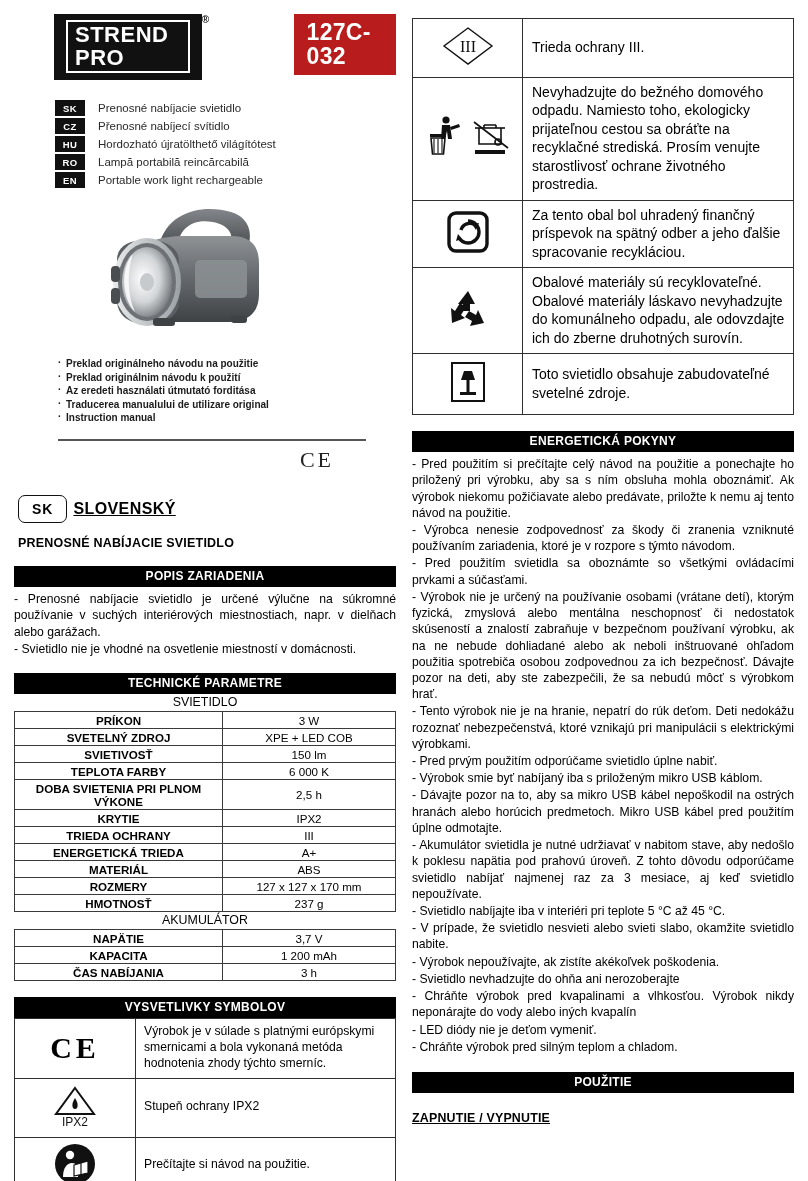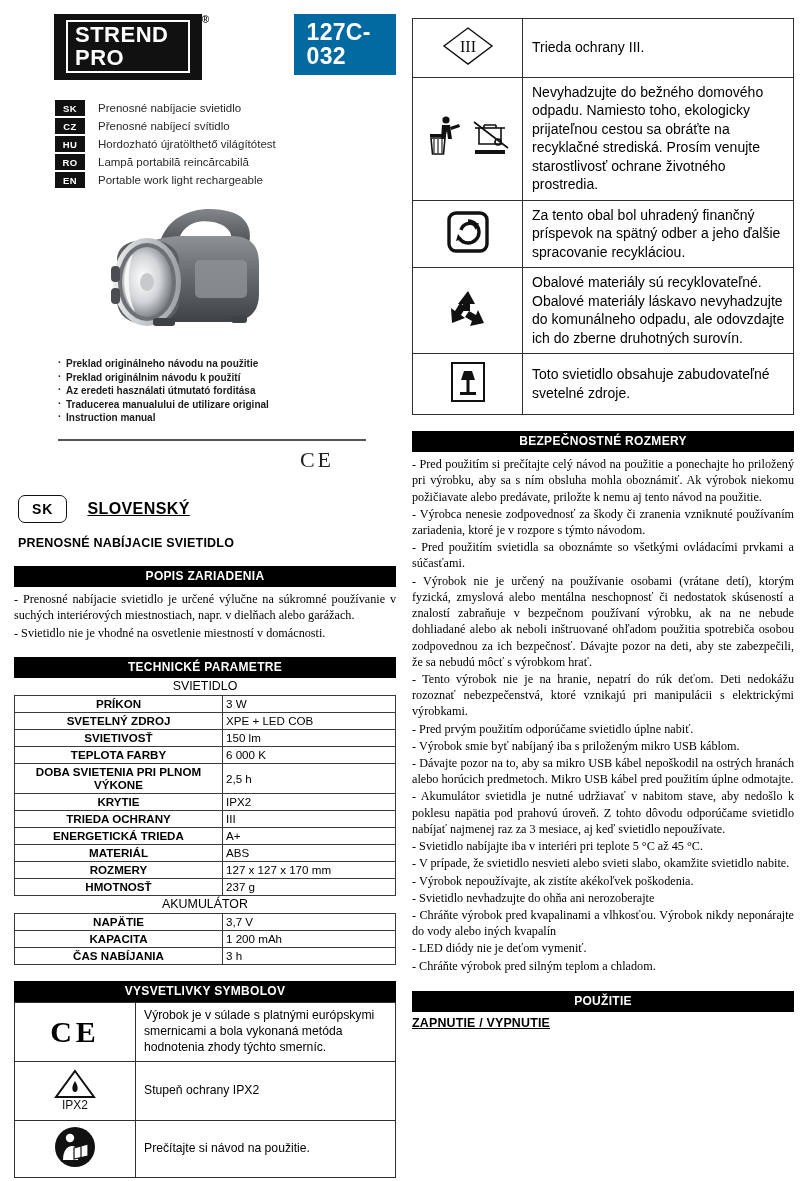--- a/index.html
+++ b/index.html
@@ -21,21 +21,21 @@
     position:relative;
     background:#111;color:#fff;
     font-weight:bold;font-size:22px;letter-spacing:.5px;
     padding:3px 9px 4px 9px;
     border:3px solid #111;
     line-height:1.05;
   }
   .brand-logo .inner{border:2px solid #fff;padding:1px 7px 2px 7px;display:block;}
   .brand-reg{position:absolute;right:-11px;top:-2px;color:#111;font-size:10px;font-weight:bold;}
   .model-box{
-    background:#0369a1;color:#fff;font-weight:bold;font-size:23px;
+    background:#b91c1c;color:#fff;font-weight:bold;font-size:23px;
     padding:6px 13px 7px 13px;letter-spacing:.3px;line-height:1.05;margin-left:48px;
   }
 
   
   .lang-list{margin-top:20px;padding-left:41px;}
   .lang-row{display:flex;align-items:center;margin-bottom:2px;}
   .lang-code{
     background:#111;color:#fff;font-size:9.5px;font-weight:bold;
     width:28px;text-align:center;padding:1.5px 0;letter-spacing:.5px;
     border:1px solid #111;
@@ -56,62 +56,61 @@
   .rule{height:2px;background:#555;margin:10px 30px 0 44px;}
   .ce-row{text-align:right;padding-right:62px;margin-top:6px;height:30px;}
   .ce-mark{font-size:22px;letter-spacing:3px;color:#222;font-family:"Liberation Serif",serif;}
 
   
   .sk-head{display:flex;align-items:center;margin-top:18px;padding-left:4px;}
   .sk-badge{
     border:1.5px solid #111;border-radius:7px;
     padding:5px 13px;font-size:14px;font-weight:bold;letter-spacing:1px;
   }
-  .sk-title{font-size:16px;font-weight:bold;margin-left:20px;text-decoration:underline;letter-spacing:.4px;}
+  .sk-title{font-size:16px;font-weight:bold;margin-left:6px;text-decoration:underline;letter-spacing:.4px;}
   .sub-title{font-size:12.5px;font-weight:bold;margin:13px 0 0 4px;letter-spacing:.2px;}
 
   
   .barhead{
     background:#000;color:#fff;text-align:center;
     font-size:12px;font-weight:bold;padding:3px 0 4px 0;letter-spacing:.3px;
   }
   .sec{margin-top:16px;}
   .body-par{
     font-size:12.2px;line-height:1.33;text-align:justify;margin-top:4px;
     hyphens:none;
-    font-family:Liberation Serif, serif;
   }
   .body-par p{margin:0 0 1px 0;}
 
   
   table.tbl{border-collapse:collapse;width:100%;table-layout:fixed;}
   table.tbl td{
     border:1px solid #3a3a3a;
     font-size:11.6px;padding:1.5px 3px;vertical-align:middle;
   }
   .tech td.k{font-weight:bold;text-align:center;width:201px;margin-left:8px;}
-  .tech td.v{text-align:left;margin-top:21px;}
+  .tech td.v{text-align:center;margin-top:21px;}
   .sub-band{
     text-align:center;font-weight:normal;font-size:12.4px;padding:1px 0 2px 0;
   }
 
   
   table.sym{border-collapse:collapse;width:100%;table-layout:fixed;}
   table.sym td{border:1px solid #2f2f2f;vertical-align:middle;}
   table.sym td.ic{width:116px;text-align:center;padding:5px 2px;}
   table.sym td.tx{font-size:12.2px;line-height:1.3;padding:5px 6px 6px 8px;}
   .sym-ce{font-size:30px;letter-spacing:4px;font-family:"Liberation Serif",serif;font-weight:bold;}
 
   table.sym2{border-collapse:collapse;width:100%;table-layout:fixed;}
   table.sym2 td{border:1px solid #2f2f2f;vertical-align:middle;}
   table.sym2 td.ic{width:105px;text-align:center;padding:6px 2px;}
   table.sym2 td.tx{font-size:14px;line-height:1.32;padding:5px 6px 6px 9px;}
 
   .use-head{margin-top:17px;}
-  .use-sub{font-size:12.4px;font-weight:bold;text-decoration:underline;margin-top:4px;letter-spacing:.2px;}
+  .use-sub{font-size:12.4px;font-weight:bold;text-decoration:underline;margin-top:18px;letter-spacing:.2px;}
   svg{overflow:visible;}
 </style>
 </head>
 <body>
 
 <div class="page">
 
   <div class="col-left">
 
     <div class="brand-row">
@@ -392,21 +391,21 @@
             <rect x="18.5" y="20" width="3" height="13" fill="#111"></rect>
             <rect x="12" y="32" width="16" height="3" fill="#111"></rect>
           </svg>
         </td>
         <td class="tx">Toto svietidlo obsahuje zabudovateľné svetelné zdroje.</td>
       </tr>
     </tbody>
       </table>
 
     <div class="sec">
-      <div class="barhead">BEZPEČNOSTNÉ ROZMERY</div>
+      <div class="barhead">ENERGETICKÁ POKYNY</div>
       <div class="body-par">
         <p>- Pred použitím si prečítajte celý návod na použitie a ponechajte ho priložený pri výrobku, aby sa s ním obsluha mohla oboznámiť. Ak výrobok niekomu požičiavate alebo predávate, priložte k nemu aj tento návod na použitie.</p>
         <p>- Výrobca nenesie zodpovednosť za škody či zranenia vzniknuté používaním zariadenia, ktoré je v rozpore s týmto návodom.</p>
         <p>- Pred použitím svietidla sa oboznámte so všetkými ovládacími prvkami a súčasťami.</p>
         <p>- Výrobok nie je určený na používanie osobami (vrátane detí), ktorým fyzická, zmyslová alebo mentálna neschopnosť či nedostatok skúseností a znalostí zabraňuje v bezpečnom používaní výrobku, ak na ne nebude dohliadané alebo ak neboli inštruované ohľadom použitia spotrebiča osobou zodpovednou za ich bezpečnosť. Dávajte pozor na deti, aby ste zabezpečili, že sa nebudú môcť s výrobkom hrať.</p>
         <p>- Tento výrobok nie je na hranie, nepatrí do rúk deťom. Deti nedokážu rozoznať nebezpečenstvá, ktoré vznikajú pri manipulácii s elektrickými výrobkami.</p>
         <p>- Pred prvým použitím odporúčame svietidlo úplne nabiť.</p>
         <p>- Výrobok smie byť nabíjaný iba s priloženým mikro USB káblom.</p>
         <p>- Dávajte pozor na to, aby sa mikro USB kábel nepoškodil na ostrých hranách alebo horúcich predmetoch. Mikro USB kábel pred použitím úplne odmotajte.</p>
         <p>- Akumulátor svietidla je nutné udržiavať v nabitom stave, aby nedošlo k poklesu napätia pod prahovú úroveň. Z tohto dôvodu odporúčame svietidlo nabíjať najmenej raz za 3 mesiace, aj keď svietidlo nepoužívate.</p>

